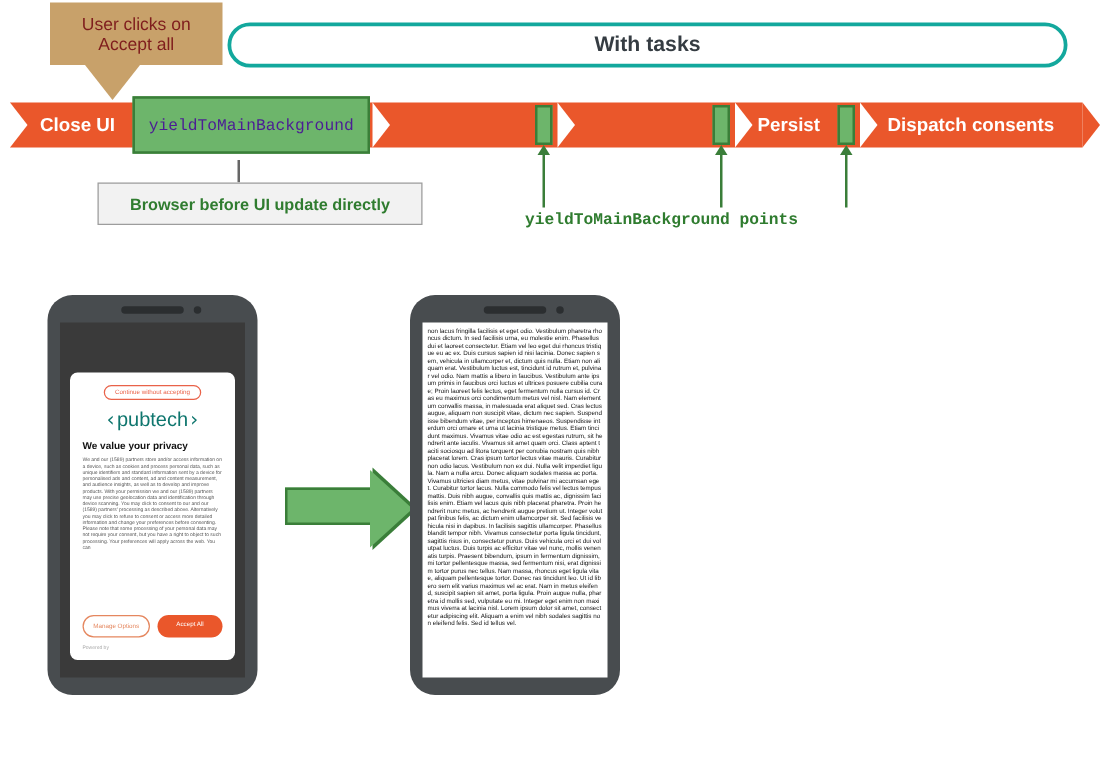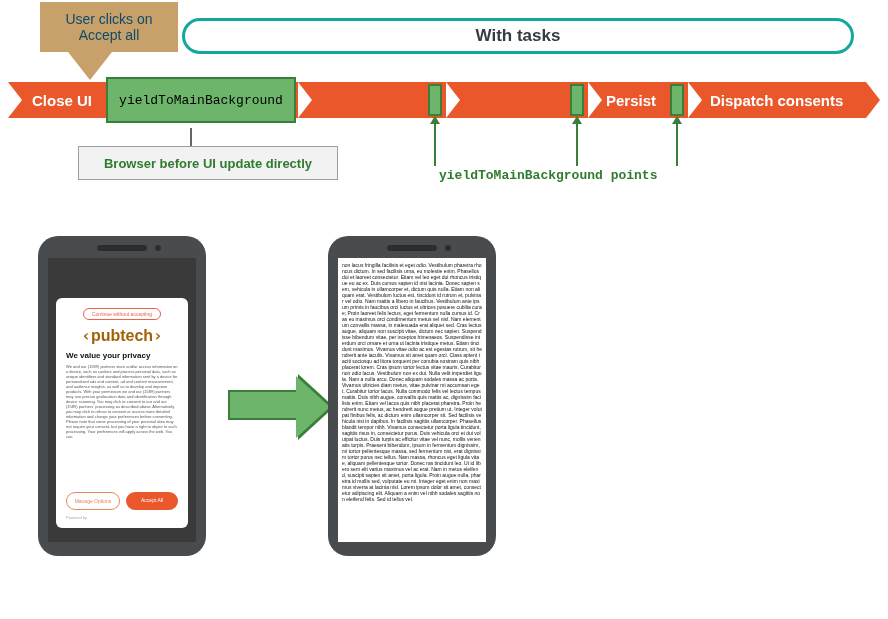--- a/index.html
+++ b/index.html
@@ -23,21 +23,21 @@
     background: #fff;
   }
   
   .speech-box {
     position: absolute;
     left: 40px; top: 2px;
     width: 138px; height: 50px;
     background: var(--tan);
     display: flex; align-items: center; justify-content: center;
     text-align: center;
-    font-size: 14px; color: #0c4a6e;
+    font-size: 14px; color: #7f1d1d;
     padding: 4px 6px;
   }
   .speech-tail {
     position: absolute;
     left: 68px; top: 52px;
     width: 0; height: 0;
     border-left: 22px solid transparent;
     border-right: 22px solid transparent;
     border-top: 28px solid var(--tan);
   }
@@ -83,21 +83,21 @@
   .green-chip {
     position: absolute;
     background: var(--green);
     border: 2px solid var(--green-border);
     display: flex; align-items: center; justify-content: center;
     padding: 2px 6px;
     white-space: nowrap;
   }
   .green-chip.code {
     font-family: "Courier New", monospace;
-    font-size: 13px; color: #000000;
+    font-size: 13px; color: #4c1d95;
   }
   .mini-chip {
     position: absolute; width: 14px; height: 32px;
     background: var(--green);
     border: 2px solid var(--green-border);
   }
   
   .up-arrow {
     position: absolute; width: 2px; background: var(--green-border);
   }
@@ -122,21 +122,20 @@
   
   .conn {
     position: absolute; width: 2px; background: #666;
   }
   
   .yield-label {
     position: absolute;
     font-family: "Courier New", monospace;
     font-size: 13px; font-weight: 700;
     color: #2f7c2f;
-    margin-left: 19px;
   }
   
   .phone {
     position: absolute;
     width: 168px; height: 320px;
     background: var(--phone);
     border-radius: 20px;
     padding: 22px 10px 14px 10px;
   }
   .phone .notch {
@@ -160,21 +159,21 @@
     display: flex; flex-direction: column;
   }
   .modal .pill {
     align-self: center;
     border: 1px solid #e96249; color: #e96249;
     font-size: 5px; border-radius: 10px;
     padding: 2px 8px; margin-bottom: 6px;
   }
   .modal .brand {
     align-self: center;
-    color: #a16207; font-size: 16px; font-weight: 700;
+    color: #0f766e; font-size: 16px; font-weight: 400;
     margin-bottom: 6px;
   }
   .modal .brand .ang { font-family: monospace; }
   .modal .headline {
     font-size: 8px; font-weight: 700; margin-bottom: 4px; color: #111;
   }
   .modal .body {
     font-size: 4px; line-height: 5px; color: #555;
     flex: 1; overflow: hidden;
   }

